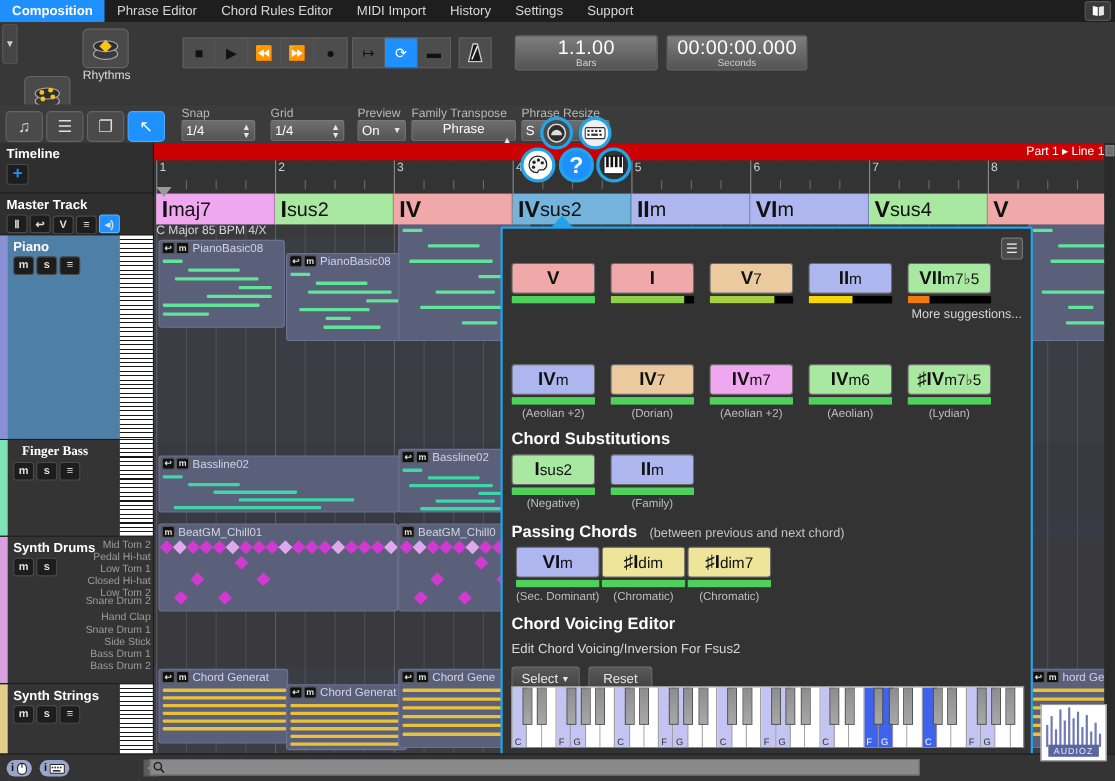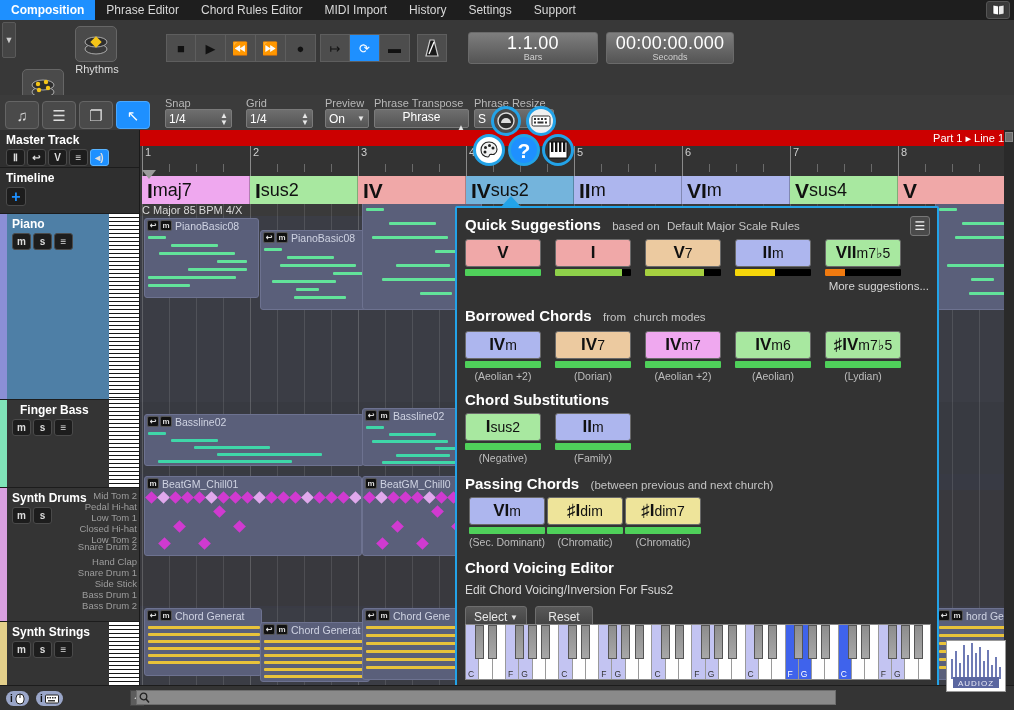--- a/index.html
+++ b/index.html
@@ -266,21 +266,21 @@
       </div>
     </div>
     <div class="field" style="left: 325px; top: 97px; width: 44px;">
       <div class="flabel">Preview</div>
       <div class="fbox" style="width: 44px;">
         <span>On</span>
         <span class="spin">▼</span>
       </div>
     </div>
     <div class="field" style="left: 374px; top: 97px; width: 95px;">
-      <div class="flabel">Phrase Transpose</div>
+      <div class="flabel">Family Transpose</div>
       <div class="fbox" style="width: 95px; flex-direction: column;">
         <span>Phrase</span>
         <span class="spin">▲<br>▼</span>
       </div>
     </div>
     <div class="field" style="left: 474px; top: 97px; width: 80px;">
       <div class="flabel">Phrase Resize</div>
       <div class="fbox" style="width: 80px;">
         <span>S</span>
         <span class="spin">▲<br>▼</span>
@@ -326,38 +326,38 @@
       <g fill="#111">
         <rect x="3" y="1" width="2.4" height="10"></rect>
         <rect x="7" y="1" width="2.4" height="10"></rect>
         <rect x="11" y="1" width="2.4" height="10"></rect>
         <rect x="15" y="1" width="2.4" height="10"></rect>
       </g>
     </svg>
 </div>
 
 <div id="leftpanel">
+  <div class="lp-sec" style="height:46px;">
+    <div class="lp-title">Timeline</div>
+    <div style="margin:1px 0 0 6px; width:20px;height:19px;background:#1d1d1d;border:1px solid #4a4a4a;border-radius:3px;display:flex;align-items:center;justify-content:center;color:#1e90ff;font-size:16px;font-weight:bold;line-height:16px;">+</div>
+  </div>
   <div class="lp-sec" style="height:38px;">
     <div class="lp-title">Master Track</div>
     <div style="padding-left:6px;margin-top:1px;" id="master-btns"><span class="minibtn">Ⅱ</span><span class="minibtn">↩</span><span class="minibtn">V</span><span class="minibtn">≡</span><span class="minibtn blue">◂)</span></div>
-  </div>
-  <div class="lp-sec" style="height:46px;">
-    <div class="lp-title">Timeline</div>
-    <div style="margin:1px 0 0 6px; width:20px;height:19px;background:#1d1d1d;border:1px solid #4a4a4a;border-radius:3px;display:flex;align-items:center;justify-content:center;color:#1e90ff;font-size:16px;font-weight:bold;line-height:16px;">+</div>
   </div>
   <div id="track-headers">
       <div class="lp-sec trk" style="height: 186px; background: rgb(78, 127, 166);">
         <div class="colorbar" style="background: rgb(139, 143, 214);"></div>
         <div class="lp-title" style="padding-left: 12px;">Piano</div>
         <div style="padding-left: 12px; margin-top: 1px; position: relative; z-index: 2;"><span class="minibtn">m</span><span class="minibtn">s</span><span class="minibtn">≡</span></div>
         <div class="kb"></div>
       </div>
       <div class="lp-sec trk" style="height: 88px; background: rgb(52, 52, 52);">
         <div class="colorbar" style="background: rgb(127, 227, 184);"></div>
-        <div class="lp-title" style="padding-left: 20px;">Finger Bass</div>
+        <div class="lp-title" style="padding-left: 20px; font-family: Liberation Serif, serif;">Finger Bass</div>
         <div style="padding-left: 12px; margin-top: 1px; position: relative; z-index: 2;"><span class="minibtn">m</span><span class="minibtn">s</span><span class="minibtn">≡</span></div>
         <div class="kb"></div>
       </div>
       <div class="lp-sec trk" style="height: 134px; background: rgb(52, 52, 52);">
         <div class="colorbar" style="background: rgb(217, 160, 224);"></div>
         <div class="lp-title" style="padding-left: 12px;">Synth Drums</div>
         <div style="padding-left: 12px; margin-top: 1px; position: relative; z-index: 2;"><span class="minibtn">m</span><span class="minibtn">s</span></div>
         <div class="drumlane" style="top: 2px;">Mid Tom 2</div>
         <div class="drumlane" style="top: 13px;">Pedal Hi-hat</div>
         <div class="drumlane" style="top: 24px;">Low Tom 1</div>
@@ -677,25 +677,20 @@
   <div id="keyinfo">C Major   85 BPM   4/X</div>
 </div>
 <div id="scroll-v">
   <div style="position:absolute;left:1px;top:2px;width:8px;height:10px;background:#6e6e6e;border:1px solid #888;"></div>
 </div>
 
 <div id="pointer"></div>
 <div id="popup">
   <div id="menu-icon">☰</div>
 
-  <div style="position:absolute;left:8px;top:8px;">
-    <span class="sec-h">Quick Suggestions</span>
-    <span class="sec-sub" style="margin-left:8px;">based on</span>
-    <span class="sec-sub" style="margin-left:4px;">Default Major Scale Rules</span>
-  </div>
   <div id="quick-chips" style="position:absolute;left:8px;top:31px;width:466px;">
       <div style="position: absolute; left: 0px; top: 0px; width: 76px;">
         <div class="chip" style="background: rgb(240, 168, 168); width: 76px;">
           <span class="rn">V</span>
           <span class="ext"></span>
         </div>
         <div class="bar-bg" style="margin-top: 2px; width: 76px;">
           <div class="bar-fg" style="width: 100%; background: rgb(79, 208, 90);"></div>
         </div>
       </div>
@@ -731,25 +726,20 @@
           <span class="rn">VII</span>
           <span class="ext">m7♭5</span>
         </div>
         <div class="bar-bg" style="margin-top: 2px; width: 76px;">
           <div class="bar-fg" style="width: 26%; background: rgb(240, 122, 16);"></div>
         </div>
       </div>
     </div>
   <div style="position:absolute;right:8px;top:72px;font-size:11.5px;color:#d5d5d5;">More suggestions...</div>
 
-  <div style="position:absolute;left:8px;top:99px;">
-    <span class="sec-h">Borrowed Chords</span>
-    <span class="sec-sub" style="margin-left:8px;">from</span>
-    <span class="sec-sub" style="margin-left:4px;">church modes</span>
-  </div>
   <div id="borrowed-chips" style="position:absolute;left:8px;top:123px;width:466px;">
       <div style="position: absolute; left: 0px; top: 0px; width: 76px;">
         <div class="chip" style="background: rgb(173, 182, 238); width: 76px;">
           <span class="rn">IV</span>
           <span class="ext">m</span>
         </div>
         <div class="bar-bg" style="margin-top: 2px; width: 76px;">
           <div class="bar-fg" style="width: 100%; background: rgb(79, 208, 90);"></div>
         </div>
         <div class="caption" style="margin-top: 2px; width: 76px;">(Aeolian +2)</div>
@@ -817,21 +807,21 @@
         </div>
         <div class="bar-bg" style="margin-top: 2px; width: 76px;">
           <div class="bar-fg" style="width: 100%; background: rgb(79, 208, 90);"></div>
         </div>
         <div class="caption" style="margin-top: 2px; width: 76px;">(Family)</div>
       </div>
     </div>
 
   <div style="position:absolute;left:8px;top:267px;">
     <span class="sec-h">Passing Chords</span>
-    <span class="sec-sub" style="margin-left:8px;">(between previous and next church)</span>
+    <span class="sec-sub" style="margin-left:8px;">(between previous and next chord)</span>
   </div>
   <div id="passing-chips" style="position:absolute;left:12px;top:289px;width:466px;">
       <div style="position: absolute; left: 0px; top: 0px; width: 76px;">
         <div class="chip" style="background: rgb(173, 182, 238); width: 76px;">
           <span class="rn">VI</span>
           <span class="ext">m</span>
         </div>
         <div class="bar-bg" style="margin-top: 2px; width: 76px;">
           <div class="bar-fg" style="width: 100%; background: rgb(79, 208, 90);"></div>
         </div>

